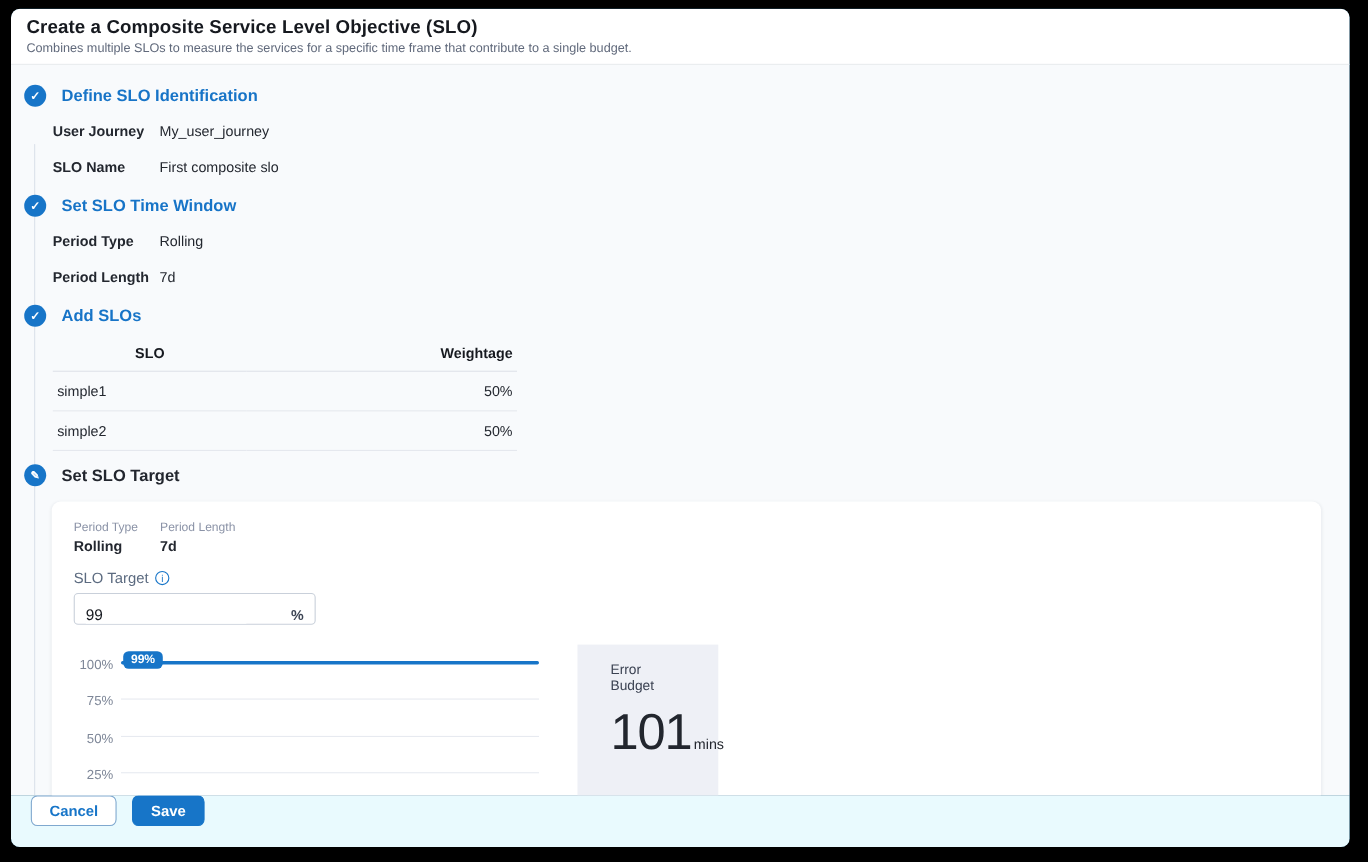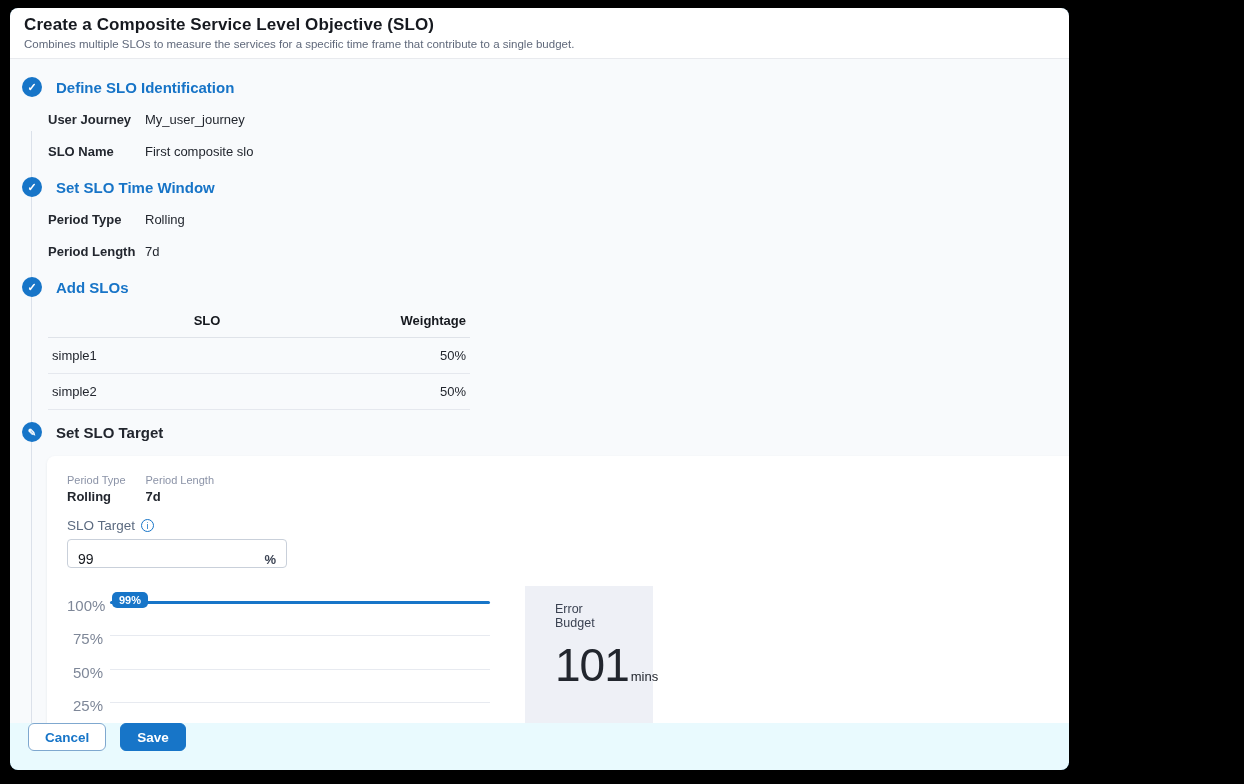--- a/index.html
+++ b/index.html
@@ -1,18 +1,18 @@
 <!DOCTYPE html>
 <html><head>
 <meta charset="utf-8">
 <style>
   * { margin:0; padding:0; box-sizing:border-box; }
   html,body { width:1244px; height:784px; background:#000; font-family:"Liberation Sans", sans-serif; }
   .window {
-    position:absolute; left:10px; top:8px; width:1059px; height:762px;
+    position:absolute; left:10px; top:8px; width:1217px; height:762px;
     background:#0c4a6e; border-radius:8px; overflow:hidden;
     display:flex; flex-direction:column;
   }
   
   .app-header { background:#fff; padding:7px 16px 8px 14px; border-bottom:1px solid #e8eaee; flex:0 0 auto; }
   .app-title { font-size:17px; font-weight:bold; color:#16191f; letter-spacing:.1px; }
   .app-subtitle { font-size:11.5px; color:#60697b; margin-top:3px; }
   
   .main { position:relative; flex:1 1 auto; background:#f8fafc; padding-top:18px; overflow:hidden; }
   .connector { position:absolute; left:21px; top:72px; bottom:0; width:1px; background:#dbe1ea; }
@@ -21,42 +21,42 @@
     display:flex; align-items:center; justify-content:center; font-size:11px; font-weight:bold; flex:0 0 auto; }
   .step-icon.edit { font-size:10px; }
   .step-title { margin-left:14px; font-size:15px; font-weight:bold; color:#1774c7; }
   .step-title.dark { color:#22262e;text-align:right; }
   .step-body { margin-left:38px; padding:6px 0 10px 0; }
   .field-row { display:flex; align-items:center; height:32px; }
   .field-label { width:97px; font-size:13px; font-weight:bold; color:#23272f; }
   .field-value { font-size:13px; color:#23272f; }
   
   .slo-table { margin:10px 0 12px 38px; width:422px; border-collapse:collapse; }
-  .slo-table th { text-align:right; font-size:13px; font-weight:bold; color:#16191f; padding:6px 4px 9px 4px; border-bottom:1px solid #dfe3e9; }
+  .slo-table th { text-align:center; font-size:13px; font-weight:bold; color:#16191f; padding:6px 4px 9px 4px; border-bottom:1px solid #dfe3e9; }
   .slo-table th.num, .slo-table td.num { text-align:right; }
   .slo-table td { font-size:13px; color:#23272f; padding:10px 4px; border-bottom:1px solid #e5e8ee; }
   
   .target-card { margin:14px 0 0 37px; width:1154px; height:303px; background:#fff;
     border-radius:8px; box-shadow:0 1px 3px rgba(30,40,60,.08); padding:18px 20px; position:relative; z-index:2; }
   .mini-cols { display:flex; }
   .mini-col { margin-right:20px; }
   .mini-label { font-size:11px; color:#8b93a7; }
   .mini-value { font-size:13px; font-weight:bold; color:#23272f; margin-top:3px; }
   .target-label-row { display:flex; align-items:center; margin-top:14px; }
   .target-label { font-size:13.5px; color:#5c6b80; }
   .info-icon { width:13px; height:13px; border:1px solid #1775c8; color:#1775c8; border-radius:50%;
     font-size:9px; display:flex; align-items:center; justify-content:center; margin-left:6px; font-style:normal; cursor:pointer; }
   .target-input-wrap { margin-top:6px; width:220px; height:29px; border:1px solid #c9d0da; border-radius:4px;
     background:#fff; display:flex; align-items:flex-end; padding:0 10px;gap:40px; }
   .target-input { border:none; outline:none; flex:1; font-size:14px; color:#16191f; font-family:"Liberation Sans",sans-serif; min-width:0; }
   .unit-suffix { font-size:13px; font-weight:bold; color:#3c4454; }
   
   .chart-row { display:flex; align-items:flex-start; margin-top:24px; }
   .chart { position:relative; width:423px; height:150px; }
-  .tick-label { position:absolute; left:0; width:36px; text-align:right; font-size:15px; color:#7e8798; }
+  .tick-label { position:absolute; left:0; width:36px; text-align:right; font-size:12px; color:#7e8798; }
   .gridline { position:absolute; left:43px; width:380px; height:1px; background:#e7eaf0; }
   .slider-line { position:absolute; left:43px; width:380px; height:3px; border-radius:2px; background:#1775c8; top:9px; cursor:pointer; }
   .slider-badge { position:absolute; left:45px; top:0; background:#1775c8; color:#fff; font-size:11px; font-weight:bold;
     padding:2px 7px; border-radius:5px; cursor:pointer; z-index:3; }
   .error-budget { margin-left:35px; margin-top:-6px; width:128px; height:150px; background:#eef0f6; padding:16px 30px; }
   .eb-label { font-size:12.5px; color:#3b4252; }
   .eb-value-row { margin-top:8px; display:flex; align-items:baseline; }
   .eb-value { font-size:46px; color:#22262e; letter-spacing:-1px; }
   .eb-unit { font-size:13px; color:#22262e; margin-left:2px; }
   

